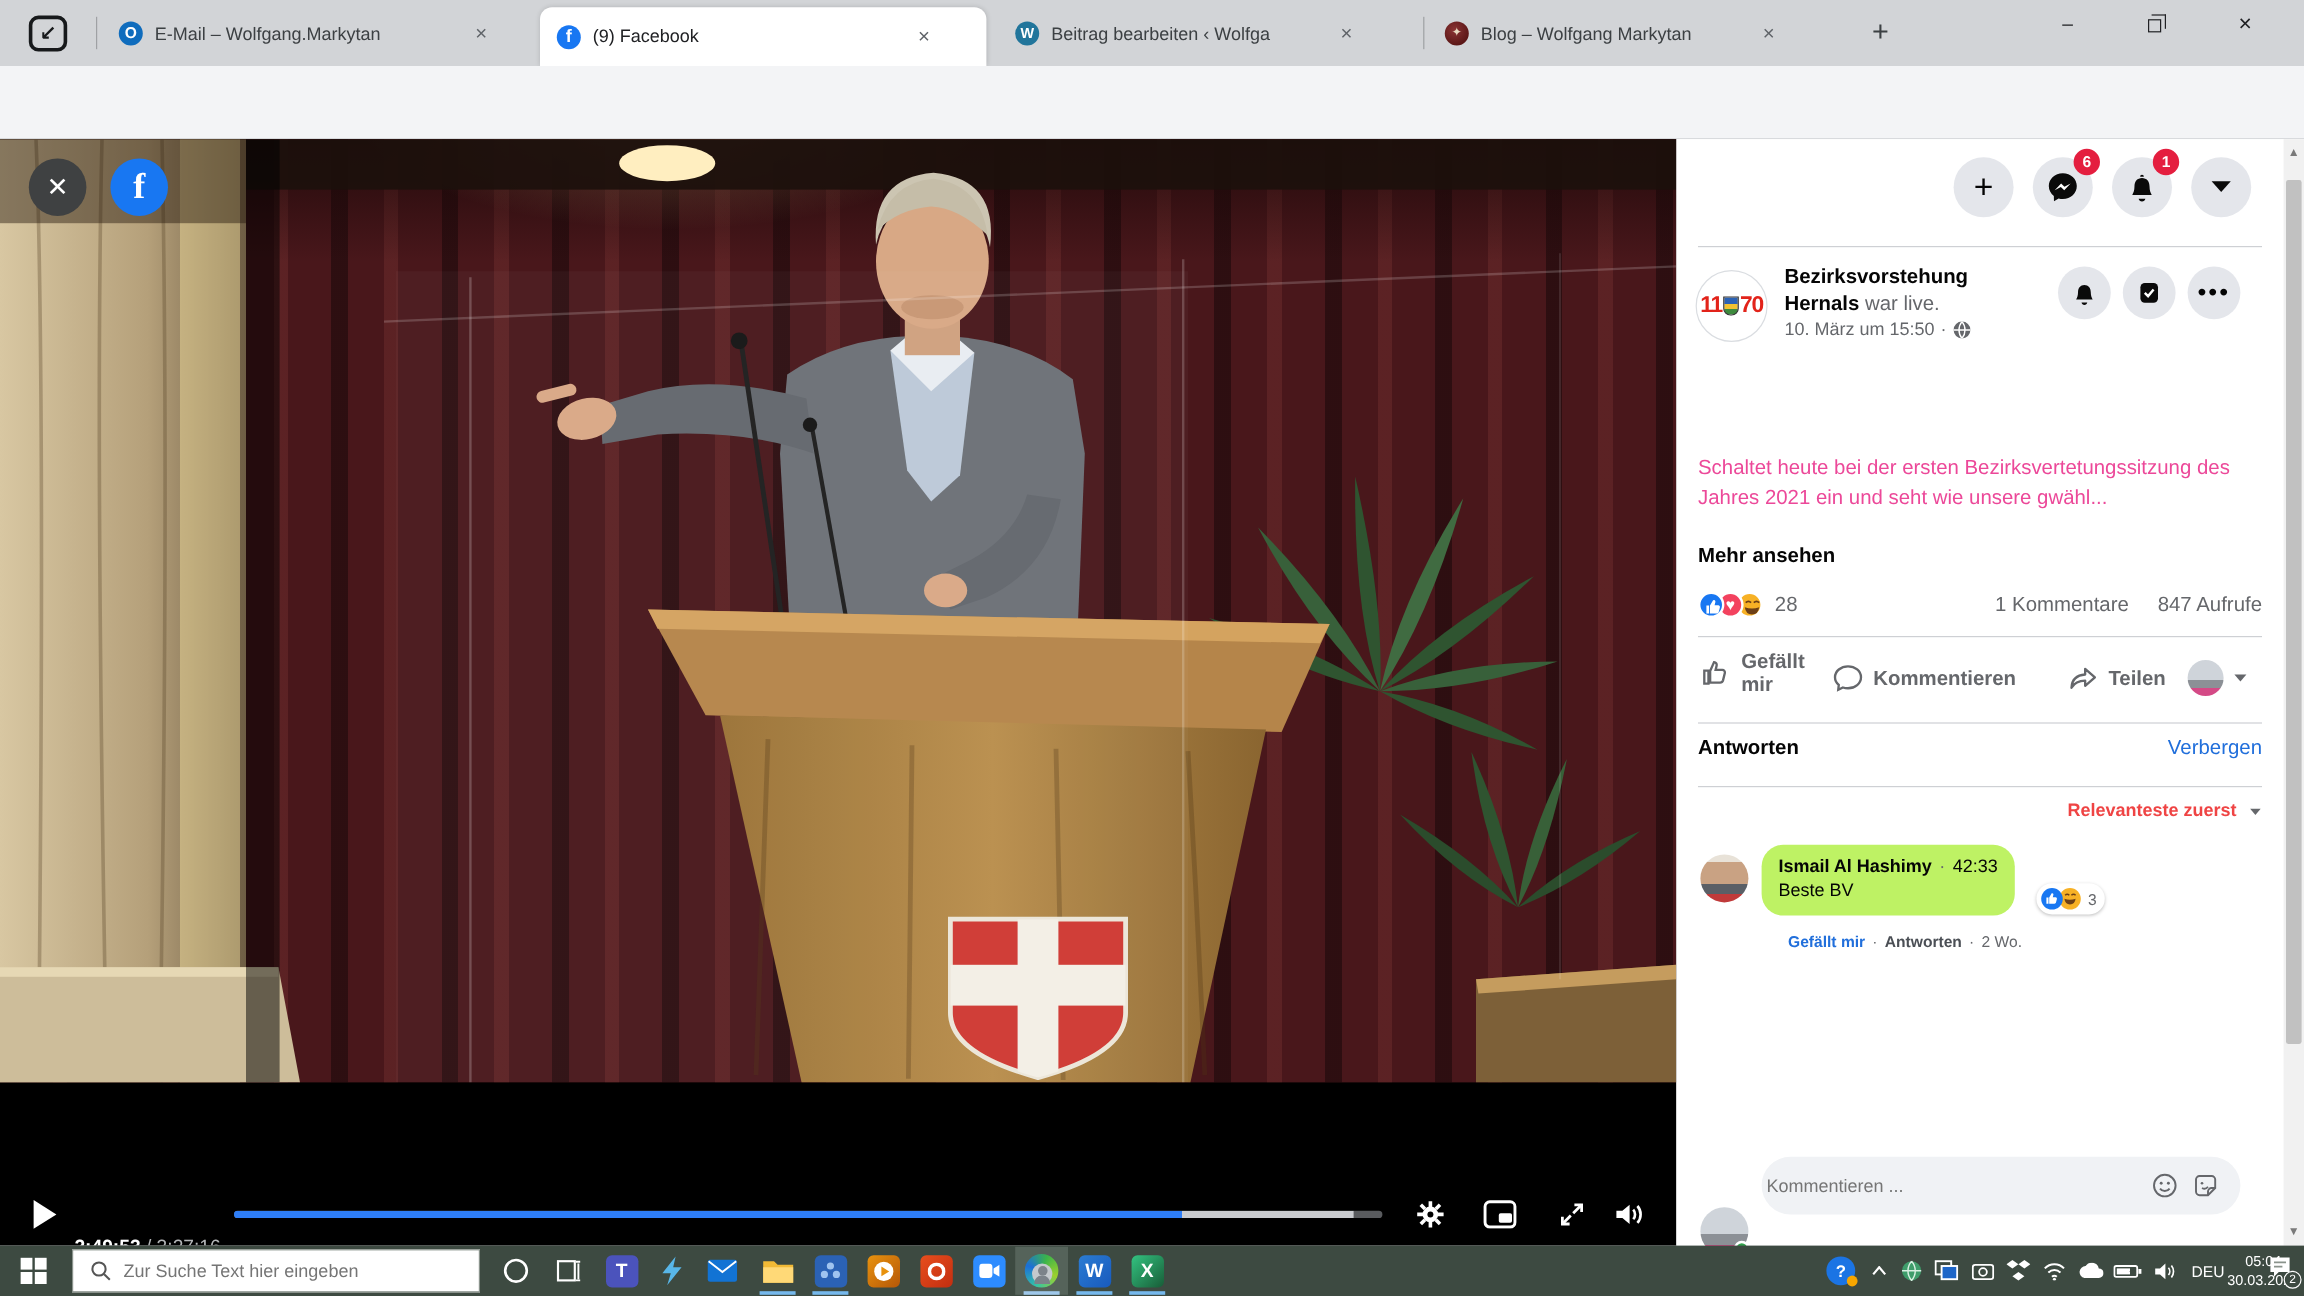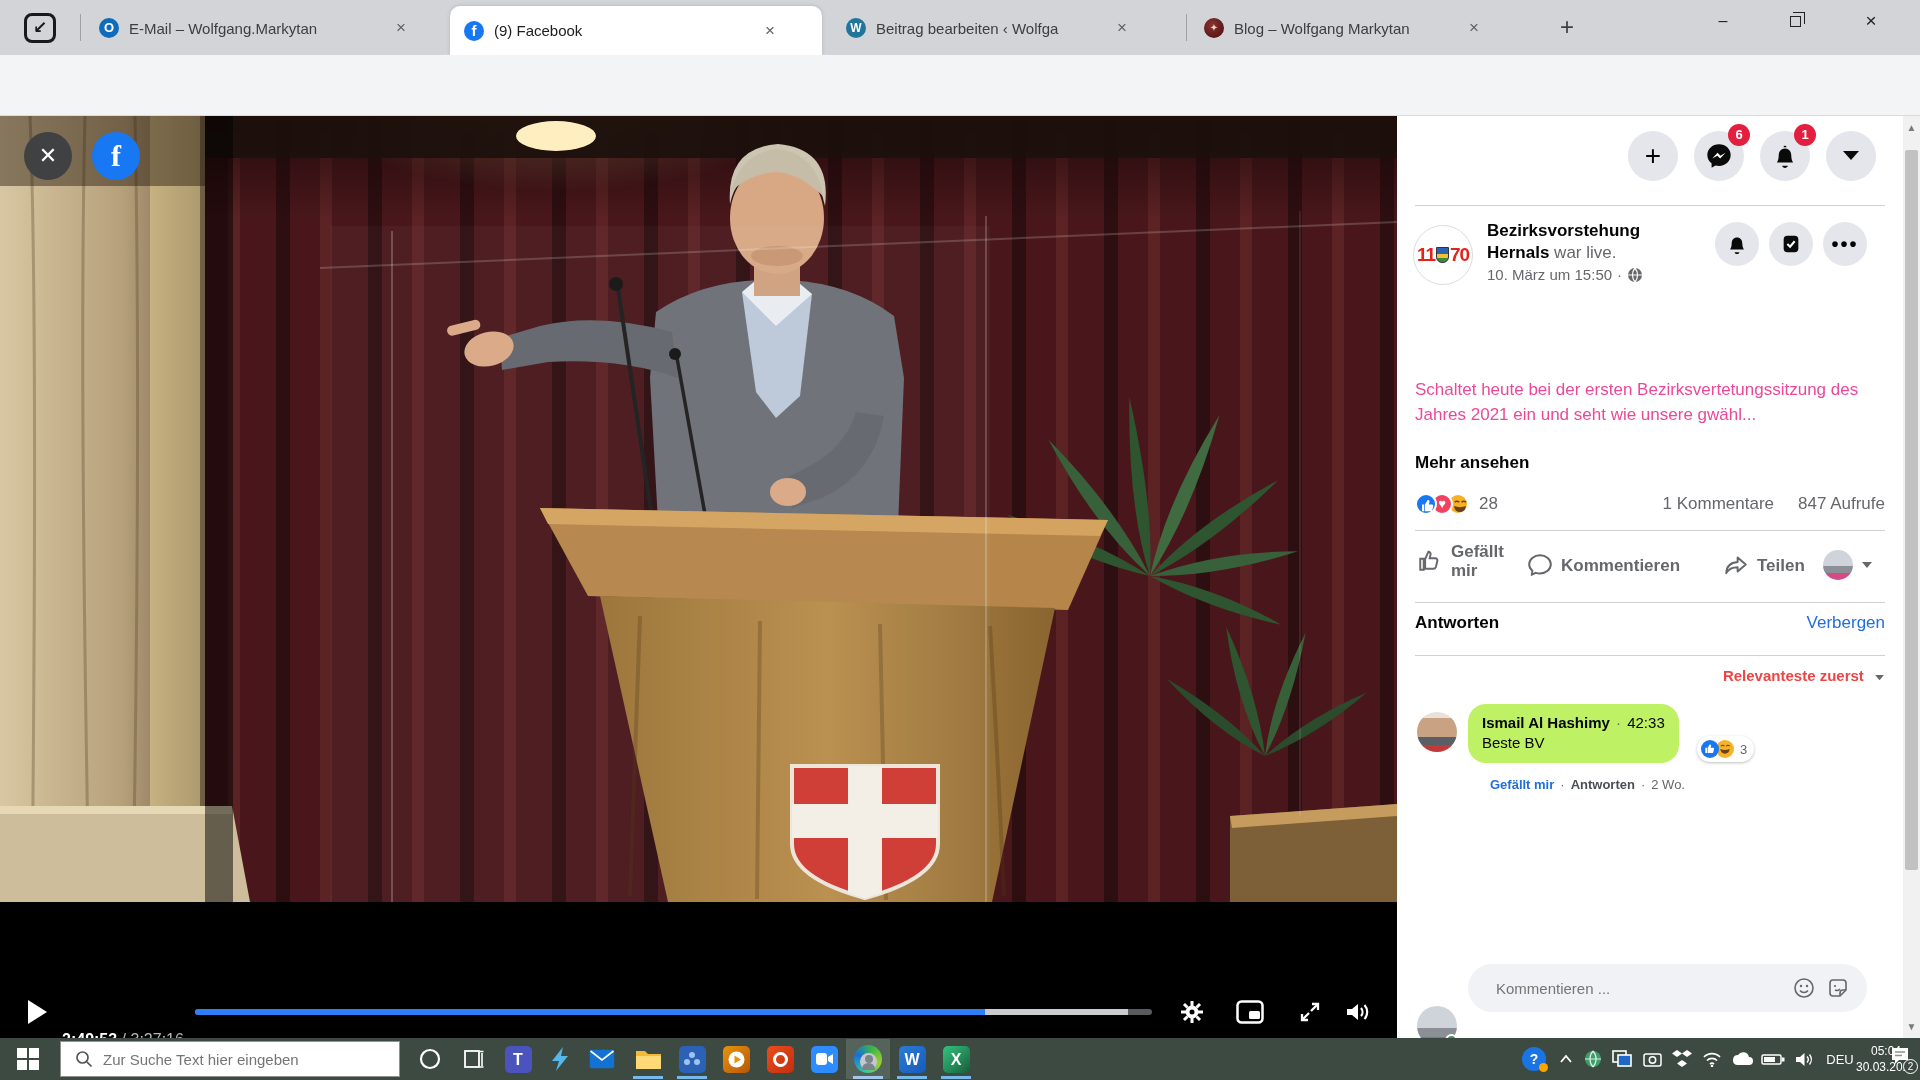--- a/index.html
+++ b/index.html
@@ -85,21 +85,21 @@
   #counts-right { position:absolute; right:0; display:flex; gap:24px; font-size:17px; color:#65676b; }
   #actions-row { left:18px; top:424px; width:470px; height:50px; }
   .act { position:absolute; display:flex; align-items:center; gap:8px; color:#65676b; font-size:17px; font-weight:bold; line-height:19px; }
   #cmt-hdr-row { left:18px; top:497px; width:470px; }
   #sort-row { left:18px; top:551px; width:470px; text-align:right; font-size:15px; font-weight:bold; color:#ef4444; }
   .avatar-photo { border-radius:50%; background:linear-gradient(180deg,#cfd4da 0 55%,#8c9096 55% 78%,#d44a86 78%); position:relative; }
   .bubble { left:71px; top:588px; background:#bef264; border-radius:18px; padding:9px 14px 10px; font-size:15px; color:#050505; line-height:20px; white-space:nowrap; }
   #cmt-pill { left:300px; top:620px; background:#fff; border-radius:14px; box-shadow:0 1px 3px rgba(0,0,0,.25); height:26px; display:flex; align-items:center; padding:0 7px 0 4px; gap:2px; }
   #cmt-meta { left:93px; top:661px; font-size:13px; color:#65676b; display:flex; gap:6px; align-items:center; }
   #composer { left:71px; top:848px; width:399px; height:48px; background:#f0f2f5; border-radius:24px; display:flex; align-items:center; }
-  #composer input { border:none; outline:none; background:transparent; font-size:15px; color:#65676b; margin-left:28px; width:280px; font-family:inherit; }
+  #composer input { border:none; outline:none; background:transparent; font-size:15px; color:#65676b; margin-left:4px; width:280px; font-family:inherit; }
   .grn-dot { position:absolute; right:-1px; bottom:-1px; width:13px; height:13px; background:#31a24c; border:2px solid #fff; border-radius:50%; }
   
   #sb-track { left:506px; top:0; width:17px; height:922px; background:#f1f1f1; }
   #sb-thumb { left:508px; top:34px; width:13px; height:720px; background:#c1c1c1; border-radius:2px; }
   .sb-arrow { left:506px; width:17px; height:17px; color:#7a7a7a; font-size:10px; text-align:center; line-height:17px; }
 
   
   #taskbar { left:0; top:1038px; width:1920px; height:42px; background:#3d4a41; }
   #tb-search { left:60px; top:3px; width:340px; height:36px; background:#fff; border:1px solid #8a938c; display:flex; align-items:center; }
   #tb-search input { border:none; outline:none; font-size:15px; color:#14532d; margin-left:10px; width:270px; font-family:inherit; background:transparent; }

